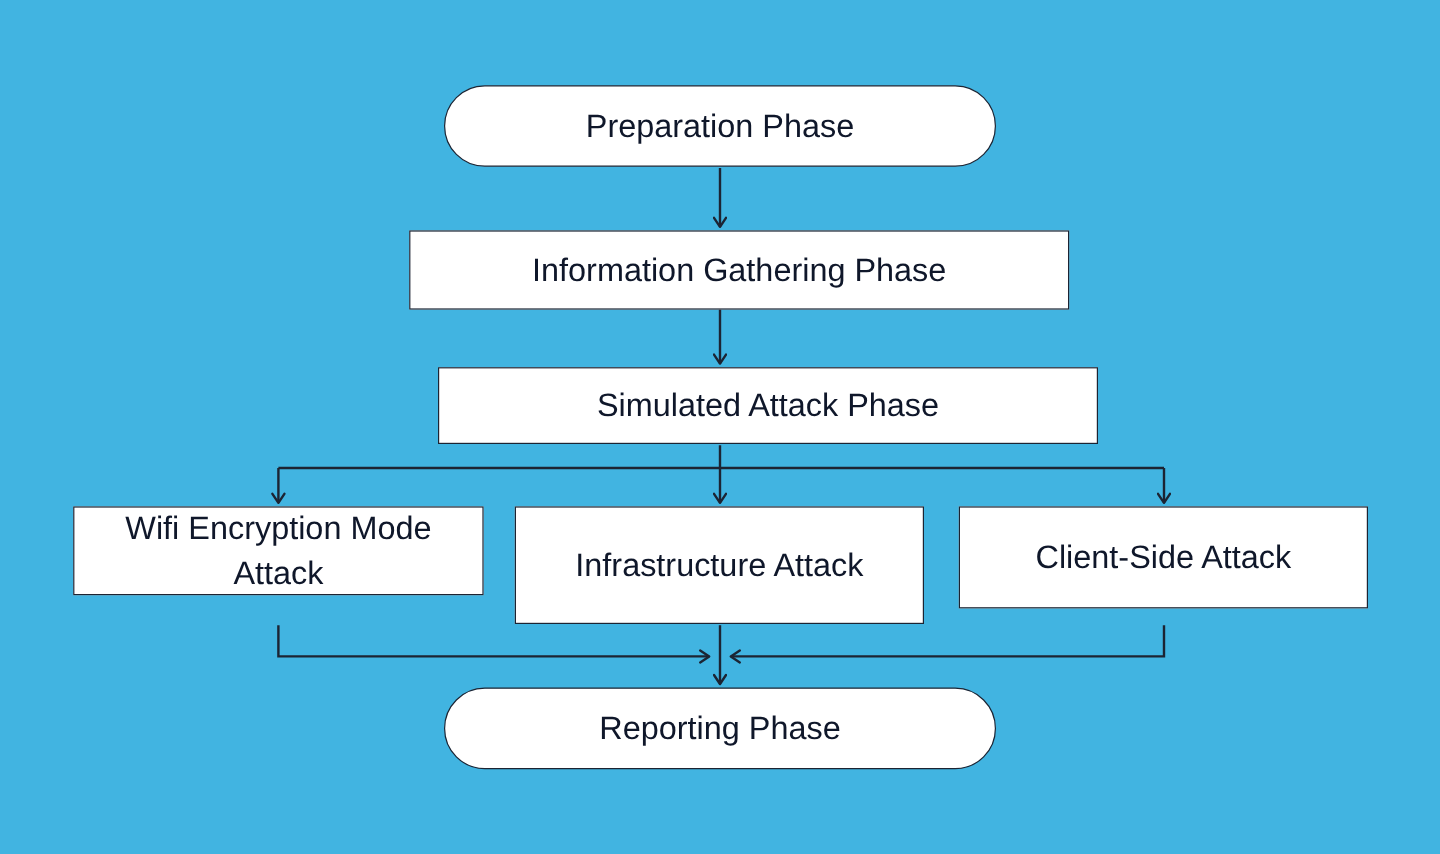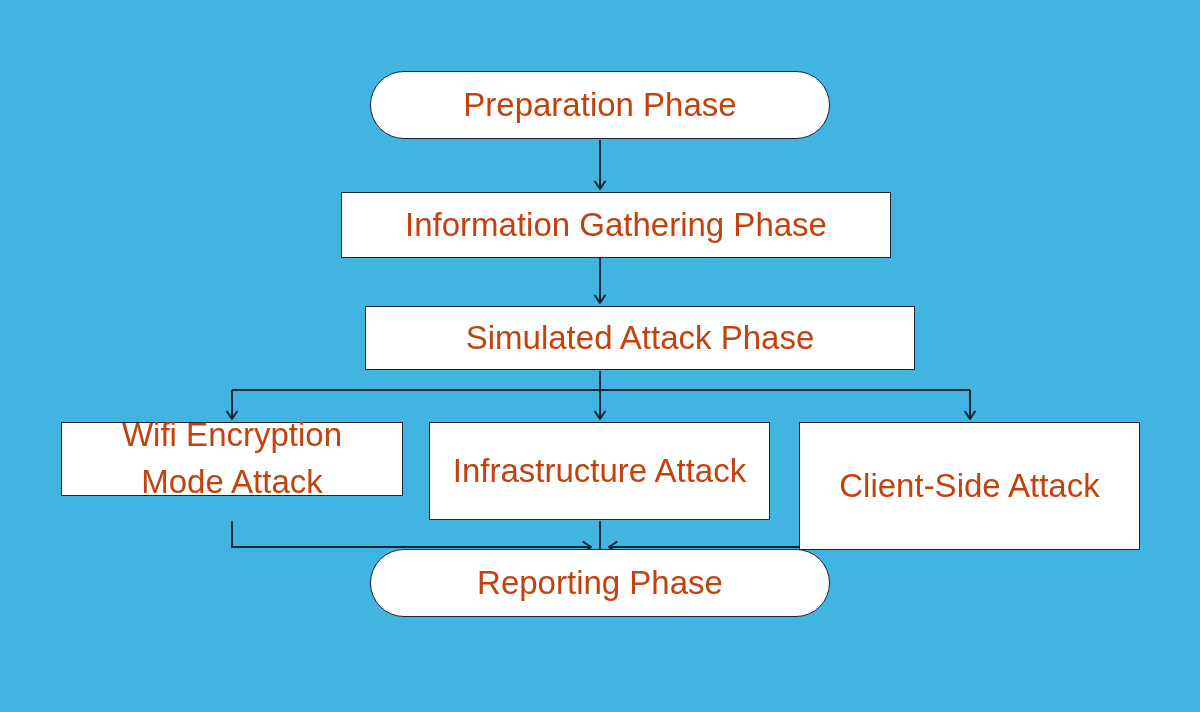--- a/index.html
+++ b/index.html
@@ -9,35 +9,35 @@
     background:#41B4E1;
     font-family:"Liberation Sans","DejaVu Sans",sans-serif;
     overflow:hidden;
   }
   #edges{position:absolute;left:0;top:0;width:1200px;height:712px;pointer-events:none;}
   .node{
     position:absolute;
     box-sizing:border-box;
     background:#FFFFFF;
     border:1.5px solid #1C2433;
-    color:#c2410c;
+    color:#0f172a;
     display:flex;align-items:center;justify-content:center;
     text-align:center;
-    font-size:33px;
+    font-size:27px;
     line-height:1.42;
     padding:0 20px;
   }
   .stadium{border-radius:34px;}
   #n-prep   {left:370px;top:71px; width:460px;height:68px;}
   #n-info   {left:325px;top:192px;width:550px;height:66px;margin-left:16px;}
   #n-sim    {left:325px;top:306px;width:550px;height:64px;margin-left:40px;}
   #n-wifi   {left:61px; top:422px;width:342px;height:74px;}
   #n-infra  {left:429px;top:422px;width:341px;height:98px;justify-content:center;}
-  #n-client {left:799px;top:422px;width:341px;height:128px;}
-  #n-report {left:370px;top:549px;width:460px;height:68px;}
+  #n-client {left:799px;top:422px;width:341px;height:85px;}
+  #n-report {left:370px;top:573px;width:460px;height:68px;}
   .edge{fill:none;stroke:#1C2433;stroke-width:2;}
 </style>
 </head>
 <body>
 
 <div id="canvas">
 
   <svg id="edges" viewBox="0 0 1200 712" xmlns="http://www.w3.org/2000/svg" aria-hidden="true">
     <defs>
       <marker id="arrow" viewBox="0 0 12 12" refX="9" refY="6" markerWidth="12" markerHeight="12" markerUnits="userSpaceOnUse" orient="auto-start-reverse">

